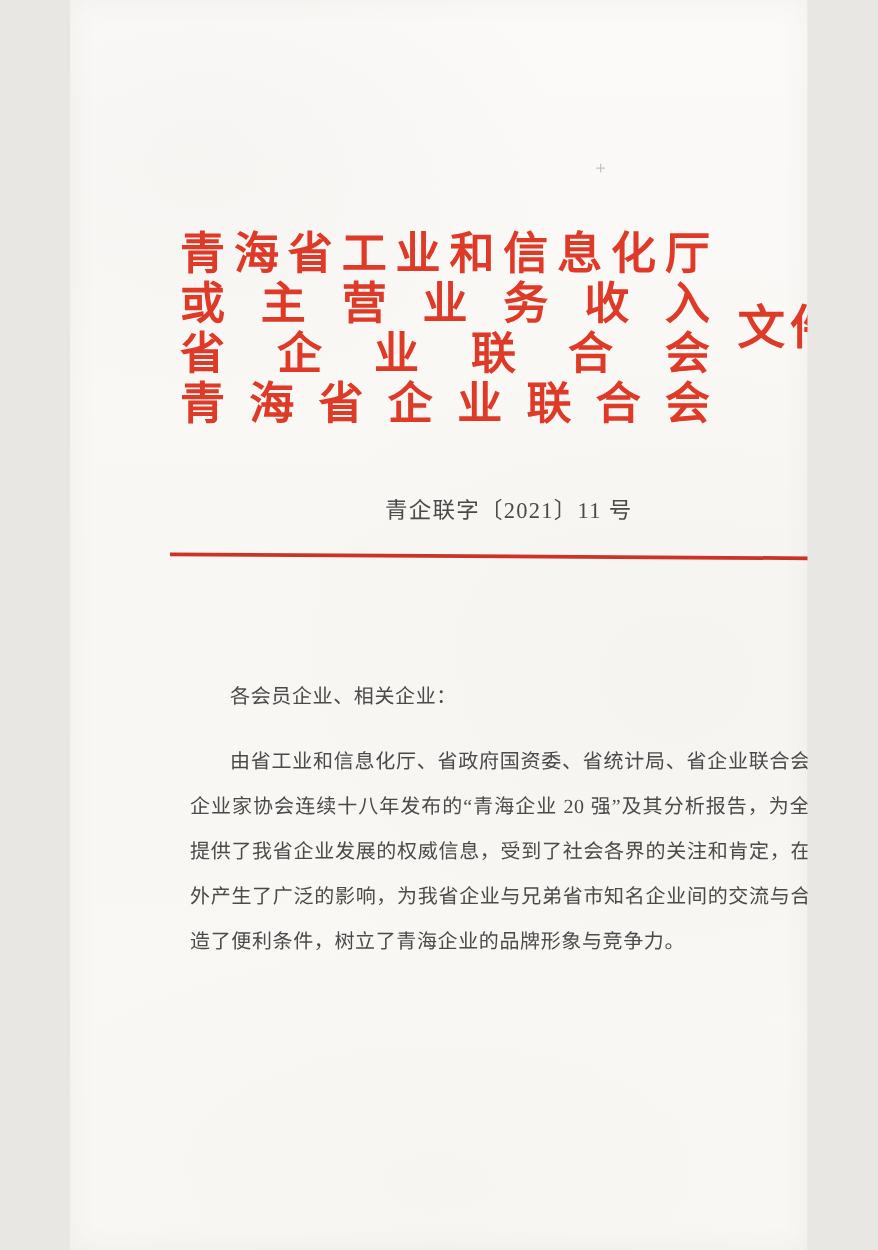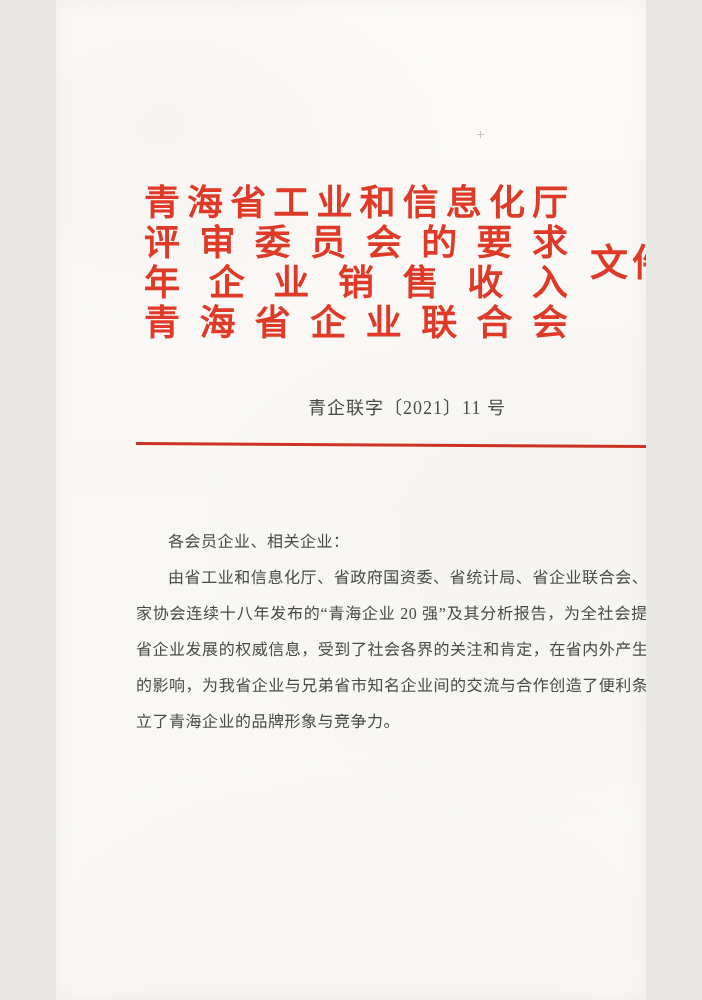--- a/index.html
+++ b/index.html
@@ -100,21 +100,21 @@
     top: 524px;
     left: 80px;
     width: 562px;
     font-size: 16px;
     line-height: 36px;
     color: var(--body-text, #4a4a4a);
     text-align: justify;
     letter-spacing: 0.5px;
   }
   .body p {
-    margin: 0;
+    margin: 16px;
     text-indent: 2em;
   }
   .salutation {
     text-indent: 0;
   }
 
   
   .scan-mark {
     position: absolute;
     top: 131px;
@@ -130,22 +130,22 @@
 </head>
 <body>
 
 <div class="paper">
 
   <div class="scan-mark"></div>
 
   <div class="letterhead">
     <div class="agencies">
       <div class="agency">青海省工业和信息化厅</div>
-      <div class="agency">评审委员会的要求</div>
-      <div class="agency">年企业销售收入</div>
+      <div class="agency">或主营业务收入</div>
+      <div class="agency">省企业联合会</div>
       <div class="agency">青海省企业联合会</div>
     </div>
     <div class="doc-type">文件</div>
   </div>
 
   <div class="doc-number">青企联字〔2021〕11 号</div>
 
   <div class="red-rule"></div>
 
 

